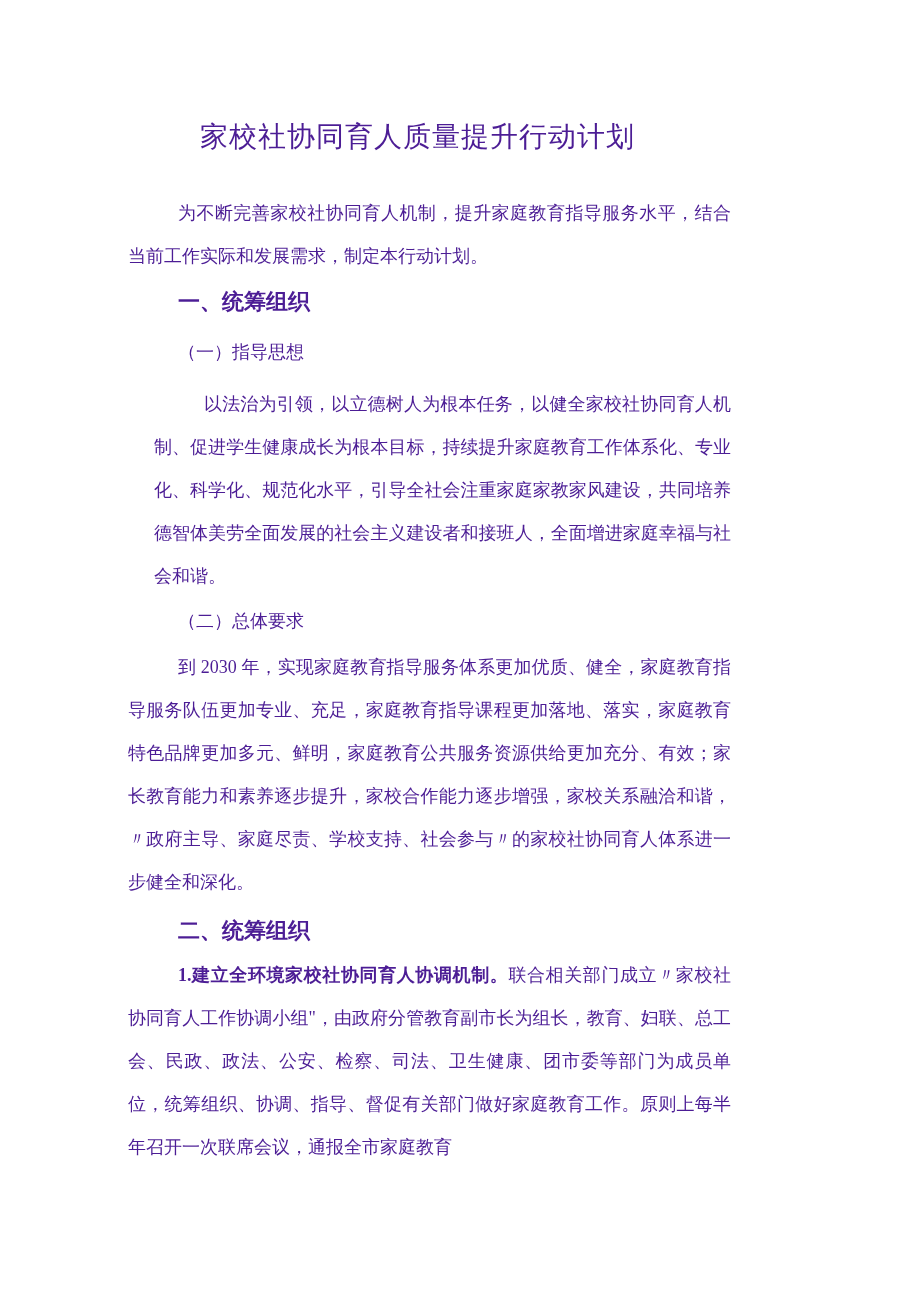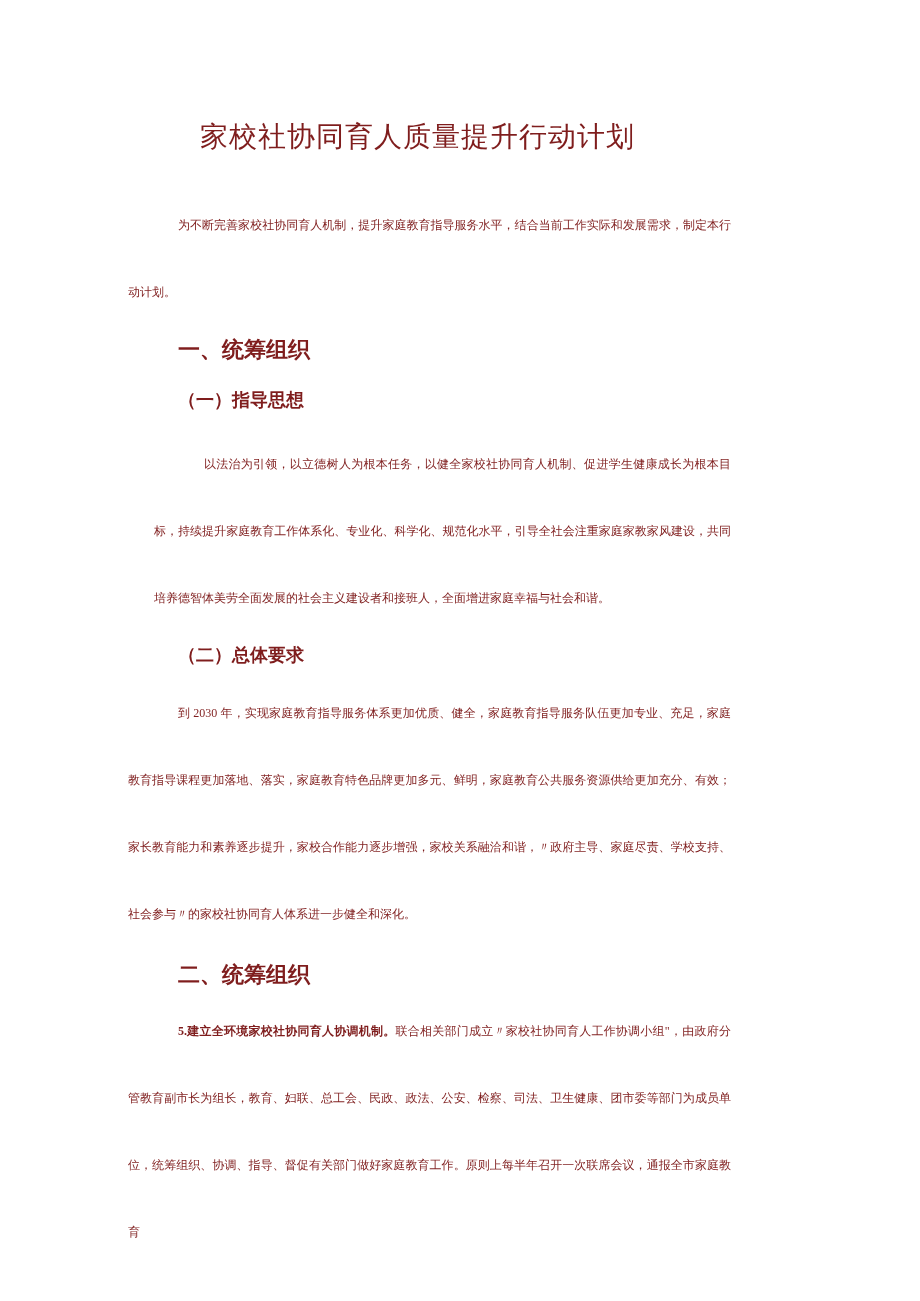--- a/index.html
+++ b/index.html
@@ -6,61 +6,61 @@
   html, body { background: #ffffff; }
   body { width: 920px; }
 
   .page {
     position: relative;
     width: 836px;
     height: 1301px;
     background: #ffffff;
     overflow: hidden;
     padding: 116px 105px 0 128px; 
-    color: #7f1d1d;
+    color: #4c1d95;
     font-family: "Liberation Serif", "DejaVu Serif", serif;
   }
 
   
   .doc-title {
     position: relative;
     left: -12px;               
     font-size: 28px;
     line-height: 42px;
     font-weight: normal;
     text-align: center;
     letter-spacing: 1px;
     white-space: nowrap;
     margin-bottom: 34px;
   }
 
   
   .body-par {
-    font-size: 12px;
-    line-height: 67px;
+    font-size: 18px;
+    line-height: 43px;
     text-align: justify;
     text-justify: inter-character;
     text-indent: 50px;
     font-weight: normal;
   }
 
   
   .sec-heading {
     font-family: "Liberation Sans", "DejaVu Sans", sans-serif;
     font-size: 22px;
     line-height: 47.5px;
     font-weight: bold;
     text-indent: 50px;
   }
 
   
   .sub-heading {
     font-size: 18px;
     line-height: 47.5px;
-    font-weight: bold;
+    font-weight: normal;
     text-indent: 50px;
   }
 
   .mt3 { margin-top: 3px; }
   .mt7 { margin-top: 7px; margin-left: 26px; }
 
   .lead-bold { font-weight: bold; }
 </style>
 </head>
 <body>
@@ -77,15 +77,15 @@
 
   <p class="body-par mt7">以法治为引领，以立德树人为根本任务，以健全家校社协同育人机制、促进学生健康成长为根本目标，持续提升家庭教育工作体系化、专业化、科学化、规范化水平，引导全社会注重家庭家教家风建设，共同培养德智体美劳全面发展的社会主义建设者和接班人，全面增进家庭幸福与社会和谐。</p>
 
   <h3 class="sub-heading">（二）总体要求</h3>
 
   <p class="body-par">到 2030 年，实现家庭教育指导服务体系更加优质、健全，家庭教育指导服务队伍更加专业、充足，家庭教育指导课程更加落地、落实，家庭教育特色品牌更加多元、鲜明，家庭教育公共服务资源供给更加充分、有效；家长教育能力和素养逐步提升，家校合作能力逐步增强，家校关系融洽和谐，〃政府主导、家庭尽责、学校支持、社会参与〃的家校社协同育人体系进一步健全和深化。</p>
 
   <h2 class="sec-heading mt3">二、统筹组织</h2>
 
 
-  <p class="body-par"><span class="lead-bold">5.建立全环境家校社协同育人协调机制。</span><span>联合相关部门成立〃家校社协同育人工作协调小组"，由政府分管教育副市长为组长，教育、妇联、总工会、民政、政法、公安、检察、司法、卫生健康、团市委等部门为成员单位，统筹组织、协调、指导、督促有关部门做好家庭教育工作。原则上每半年召开一次联席会议，通报全市家庭教育</span></p>
+  <p class="body-par"><span class="lead-bold">1.建立全环境家校社协同育人协调机制。</span><span>联合相关部门成立〃家校社协同育人工作协调小组"，由政府分管教育副市长为组长，教育、妇联、总工会、民政、政法、公安、检察、司法、卫生健康、团市委等部门为成员单位，统筹组织、协调、指导、督促有关部门做好家庭教育工作。原则上每半年召开一次联席会议，通报全市家庭教育</span></p>
 
 </div>
 
 </body></html>

